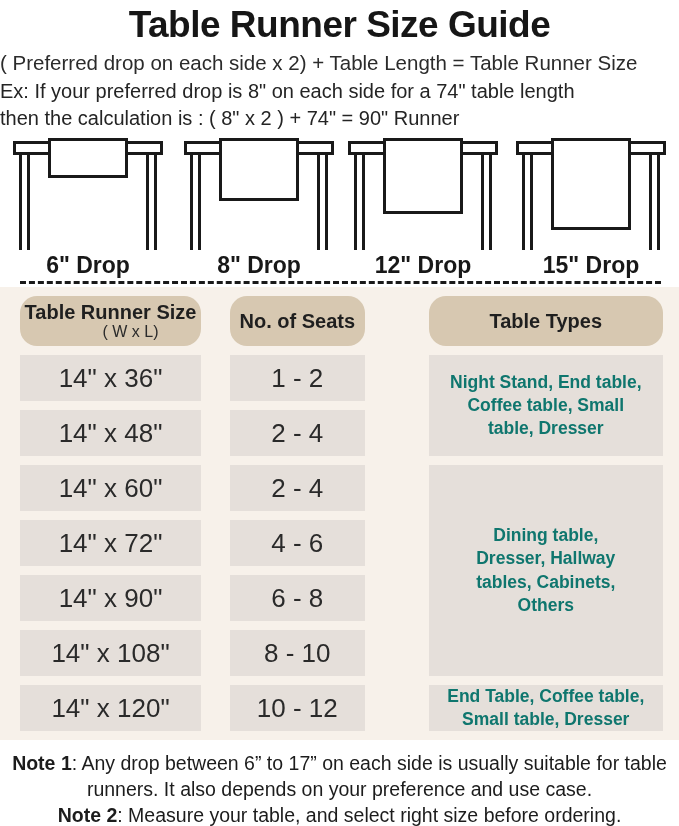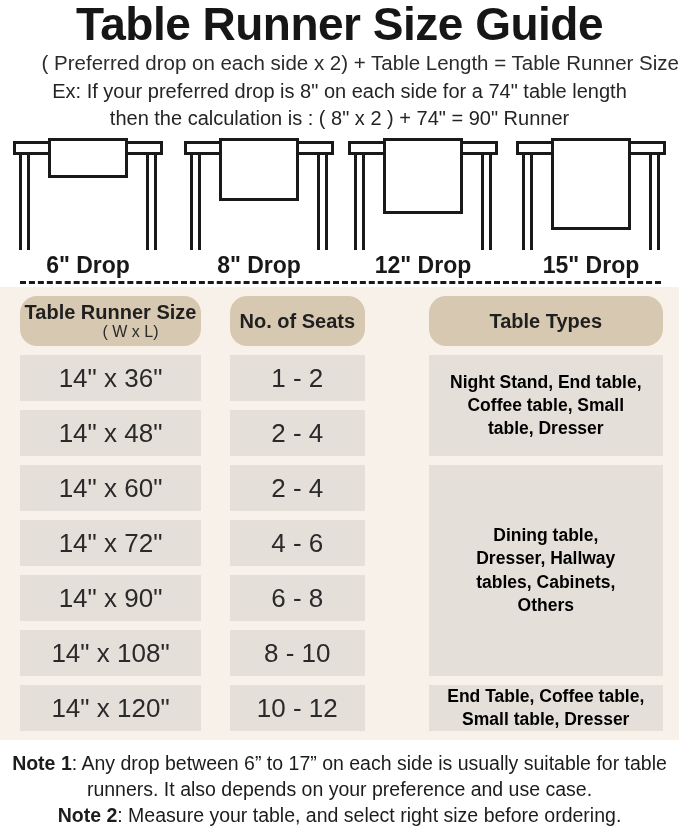--- a/index.html
+++ b/index.html
@@ -9,29 +9,29 @@
     color:#1c1c1c;
     font-family:"Liberation Sans", sans-serif;
     overflow:hidden;
   }
   .page{width:679px;height:826px;position:relative;}
 
   
   .page-title{
     margin:0;padding-top:1px;
     text-align:center;
-    font-size:46px;font-weight:700;letter-spacing:-0.5px;
+    font-size:37px;font-weight:700;letter-spacing:-0.5px;
     line-height:47px;color:#161616;
   }
   .formula-text{
-    text-align:right;font-size:20.5px;line-height:30px;
+    text-align:left;font-size:20.5px;line-height:30px;
     color:#2b2b2b;white-space:nowrap;
   }
   .example-line{
-    text-align:center;font-size:20px;line-height:27px;color:#242424;
+    text-align:left;font-size:20px;line-height:27px;color:#242424;
   }
 
   
   .figures-area{position:relative;height:143px;margin-top:6px;}
   .table-figure{position:absolute;top:0;width:150px;height:141px;}
   .fig-0{left:13px;}.fig-1{left:184px;}.fig-2{left:348px;}.fig-3{left:516px;}
   .tabletop{
     position:absolute;top:3px;left:0;right:0;height:8px;
     background:#fff;border:3px solid #191919;
   }
@@ -73,21 +73,21 @@
     font-weight:700;font-size:20px;line-height:21px;text-align:center;color:#1f1f1f;border-radius:17px;
   }
   .head-sub{font-size:16px;font-weight:400;line-height:18px;color:#2b2b2b;margin-left:40px;}
   .cell{
     height:46px;margin-top:9px;background:#e5dfda;
     display:flex;align-items:center;justify-content:center;
     font-size:26px;color:#2a2a2a;
   }
   .types-cell{
     font-size:17.5px;font-weight:700;line-height:1.32;
-    text-align:center;white-space:pre-line;color:#000000;
+    text-align:center;white-space:pre-line;color:#0f766e;
   }
   .span-2{height:101px;}
   .span-1{height:46px;}
   .span-4{height:211px;}
 
   
   .notes{padding-top:10px;text-align:center;font-size:19.5px;line-height:26px;color:#1c1c1c;}
   .notes b{font-weight:700;}
 </style>
 </head>

